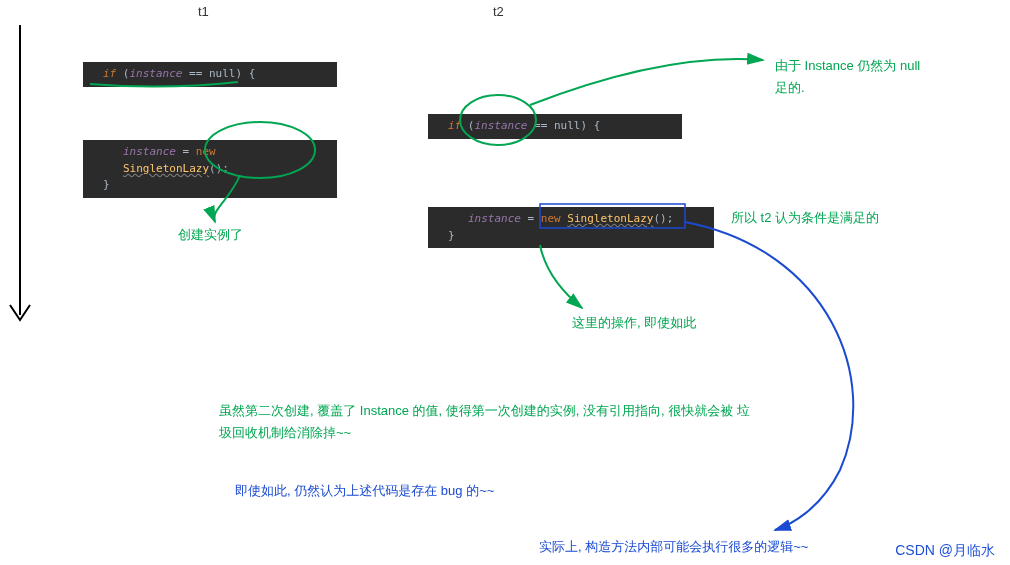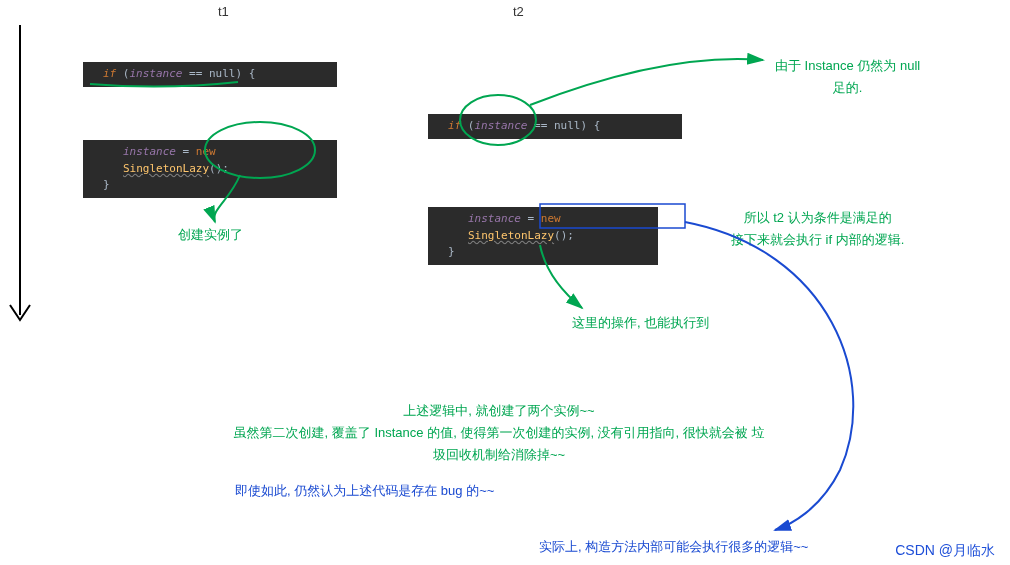--- a/index.html
+++ b/index.html
@@ -8,21 +8,20 @@
       height: 565px;
       background: #ffffff;
       position: relative;
       font-family: "Microsoft YaHei", Arial, sans-serif;
       overflow: hidden;
     }
     .label-t {
       position: absolute;
       font-size: 13px;
       color: #333;
-      margin-left: 20px;
     }
     .code-block {
       position: absolute;
       background: #2b2b2b;
       padding: 4px 20px;
       font-family: Consolas, monospace;
       font-size: 11px;
       color: #a9b7c6;
       line-height: 1.5;
     }
@@ -30,21 +29,20 @@
     .code-block .var { color: #9876aa; font-style: italic; }
     .code-block .op { color: #a9b7c6; }
     .code-block .new { color: #cc7832; }
     .code-block .cls { color: #ffc66d; text-decoration: underline wavy #808080; }
     .code-block .brace { color: #a9b7c6; }
     .anno-green {
       position: absolute;
       color: #00a651;
       font-size: 13px;
       line-height: 1.7;
-      text-align: center;
     }
     .anno-blue {
       position: absolute;
       color: #1a4ad1;
       font-size: 13px;
       line-height: 1.7;
     }
     .watermark {
       position: absolute;
       bottom: 5px;
@@ -72,41 +70,39 @@
 
 <div class="code-block" style="left:83px; top:140px; width:254px;">
   <div style="padding-left:20px;"><span class="var">instance</span><span class="op"> = </span><span class="new">new</span> <span class="cls">SingletonLazy</span><span class="op">();</span></div>
   <div class="brace">}</div>
 </div>
 
 <div class="code-block" style="left:428px; top:114px; width:254px;">
   <span class="kw">if</span><span class="op"> (</span><span class="var">instance</span><span class="op"> == null) {</span>
 </div>
 
-<div class="code-block" style="left:428px; top:207px; width:230px;">
+<div class="code-block" style="left:428px; top:207px; width:286px;">
   <div style="padding-left:20px;"><span class="var">instance</span><span class="op"> = </span><span class="new">new</span> <span class="cls">SingletonLazy</span><span class="op">();</span></div>
   <div class="brace">}</div>
 </div>
 
 <div class="anno-green" style="left:775px; top:55px;">
   <div>由于 Instance 仍然为 null</div>
   <div>足的.</div>
 </div>
 
 <div class="anno-green" style="left:178px; top:224px;">创建实例了</div>
 
 <div class="anno-green" style="left:731px; top:207px;">
   <div>所以 t2 认为条件是满足的</div>
-  <div>接下来就会执行 if 内部的逻辑.</div>
 </div>
 
-<div class="anno-green" style="left:572px; top:312px;">这里的操作, 也能执行到</div>
+<div class="anno-green" style="left:572px; top:312px;">这里的操作, 即使如此</div>
 
 <div class="anno-green" style="left:219px; top:400px; width:560px;">
-  <div>上述逻辑中, 就创建了两个实例~~</div>
   <div>虽然第二次创建, 覆盖了 Instance 的值, 使得第一次创建的实例, 没有引用指向, 很快就会被 垃</div>
   <div>圾回收机制给消除掉~~</div>
 </div>
 
 <div class="anno-blue" style="left:219px; top:480px;padding-left:16px;">即使如此, 仍然认为上述代码是存在 bug 的~~</div>
 
 <div class="anno-blue" style="left:539px; top:536px;text-align:right;">实际上, 构造方法内部可能会执行很多的逻辑~~</div>
 
 <div class="watermark">CSDN @月临水</div>
 

